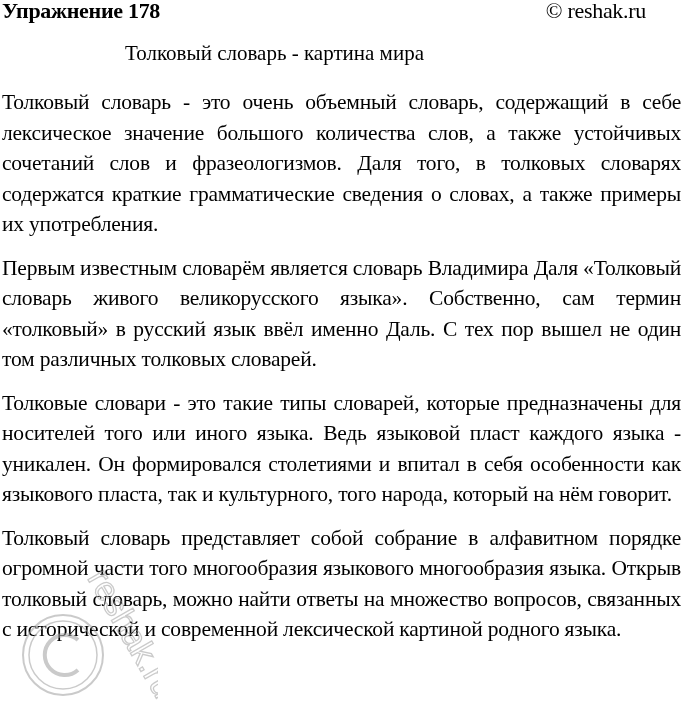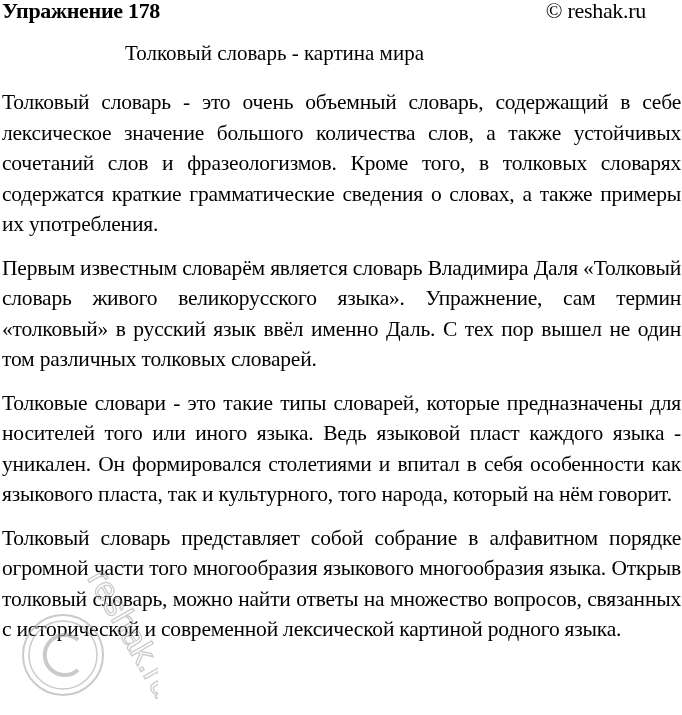--- a/index.html
+++ b/index.html
@@ -76,22 +76,22 @@
 <body>
 
 <div class="header">
   <div class="ex-title">Упражнение 178</div>
   <div class="copyright">© reshak.ru</div>
 </div>
 
 <div class="doc-title">Толковый словарь - картина мира</div>
 
 <div class="content">
-  <p class="para">Толковый словарь - это очень объемный словарь, содержащий в себе лексическое значение большого количества слов, а также устойчивых сочетаний слов и фразеологизмов. Кроме того, в толковых словарях содержатся краткие грамматические сведения о словах, а также примеры их употребления.</p>
-  <p class="para p2">Первым известным словарём является словарь Владимира Даля «Толковый словарь живого великорусского языка». Упражнение, сам термин «толковый» в русский язык ввёл именно Даль. С тех пор вышел не один том различных толковых словарей.</p>
+  <p class="para">Толковый словарь - это очень объемный словарь, содержащий в себе лексическое значение большого количества слов, а также устойчивых сочетаний слов и фразеологизмов. Даля того, в толковых словарях содержатся краткие грамматические сведения о словах, а также примеры их употребления.</p>
+  <p class="para p2">Первым известным словарём является словарь Владимира Даля «Толковый словарь живого великорусского языка». Собственно, сам термин «толковый» в русский язык ввёл именно Даль. С тех пор вышел не один том различных толковых словарей.</p>
   <p class="para">Толковые словари - это такие типы словарей, которые предназначены для носителей того или иного языка. Ведь языковой пласт каждого языка - уникален. Он формировался столетиями и впитал в себя особенности как языкового пласта, так и культурного, того народа, который на нём говорит.</p>
   <p class="para">Толковый словарь представляет собой собрание в алфавитном порядке огромной части того многообразия языкового многообразия языка. Открыв толковый словарь, можно найти ответы на множество вопросов, связанных с исторической и современной лексической картиной родного языка.</p>
 </div>
 
 <div class="watermark">
   <svg width="150" height="150" viewBox="0 0 150 150">
     <circle cx="55" cy="95" r="40" fill="none" stroke="#a0a0a0" stroke-width="2"></circle>
     <circle cx="55" cy="95" r="34" fill="none" stroke="#a0a0a0" stroke-width="1.5"></circle>
     <path d="M70 80 A 20 20 0 1 0 70 110" fill="none" stroke="#a0a0a0" stroke-width="4"></path>
     <text x="60" y="30" font-family="Liberation Sans, sans-serif" font-size="34" fill="none" stroke="#a0a0a0" stroke-width="1.3" transform="rotate(60 80 40)">reshak.ru</text>

